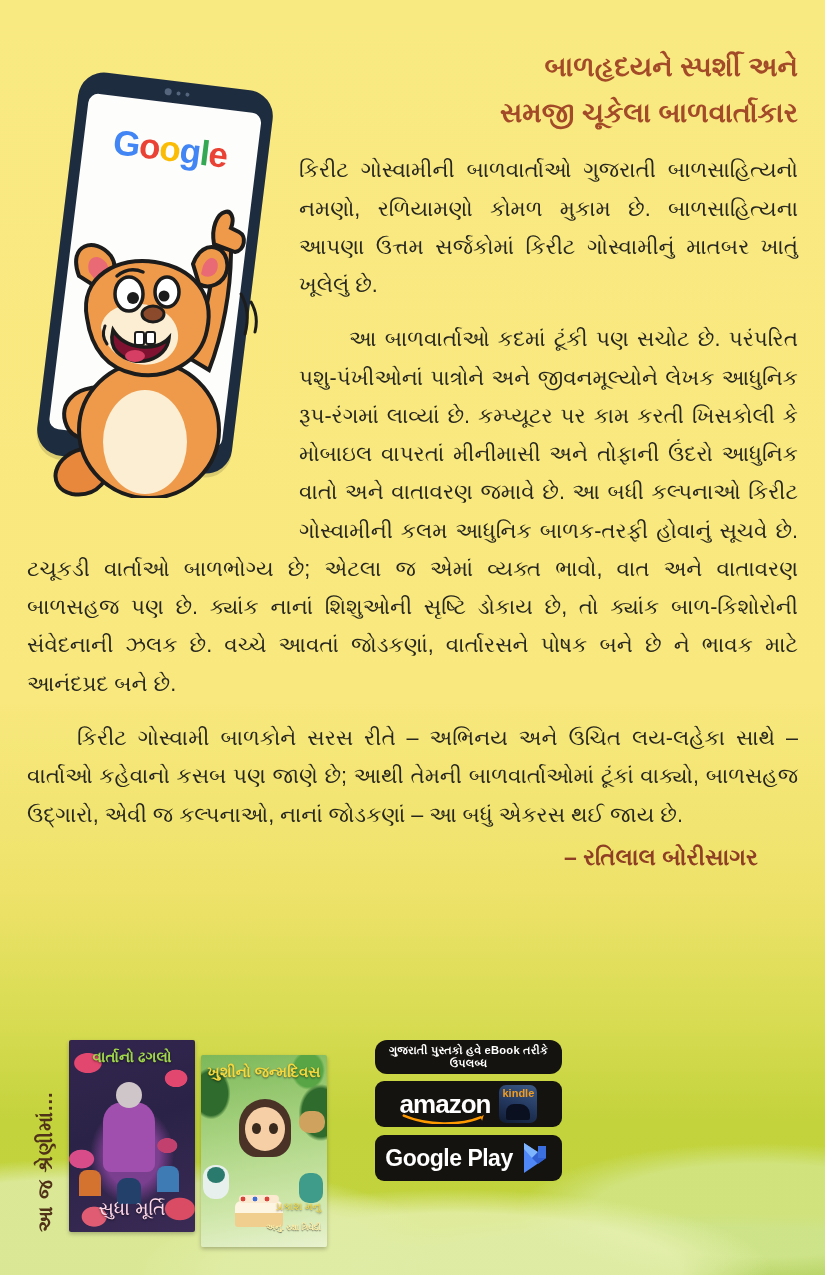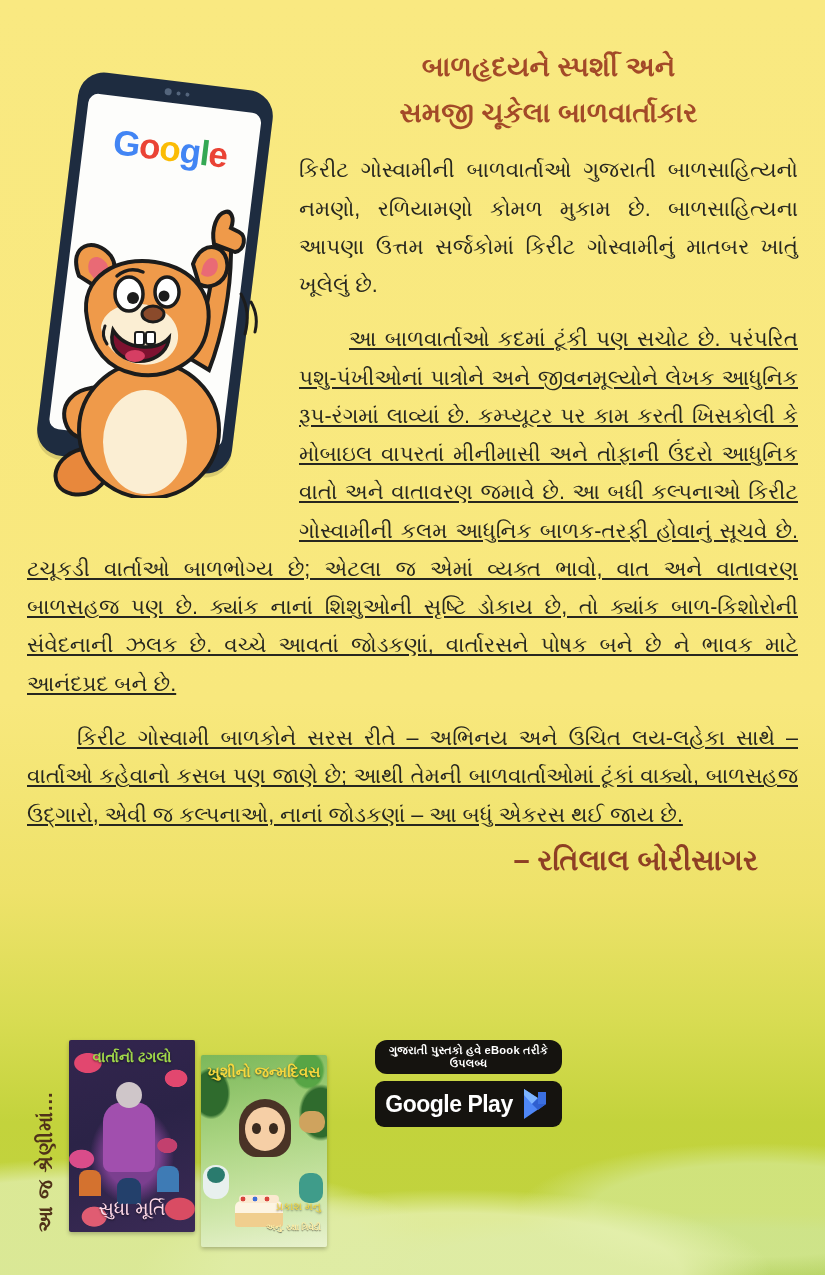--- a/index.html
+++ b/index.html
@@ -28,24 +28,24 @@
   .speaker .dot{width:4px;height:4px;}
   .homebar{position:absolute;bottom:9px;left:50%;transform:translateX(-50%);display:flex;gap:6px;align-items:center;}
   .homebar .pill{width:46px;height:7px;border-radius:4px;background:#54657c;}
   .homebar .dot{width:5px;height:5px;border-radius:50%;background:#54657c;}
   .glogo{position:absolute;top:26px;width:100%;text-align:center;font-size:35px;font-weight:bold;letter-spacing:-1px;}
   .glogo .g1,.glogo .g4{color:#4285F4}.glogo .g2,.glogo .g6{color:#EA4335}
   .glogo .g3{color:#FBBC05}.glogo .g5{color:#34A853}
   .squirrel{position:absolute;left:-6px;top:128px;}
   
   .page-title{margin:44px 0 16px;text-align:center;font-size:27.5px;line-height:1.66;font-weight:bold;color:#a34a28;}
-  .page-title span{display:block;}
+  .page-title span{display:block;text-align:right;}
   .body-par{margin:16px 0 2px;font-size:21.5px;line-height:1.78;text-align:justify;}
-  .indent{text-indent:50px;text-decoration:underline;}
-  .signature{margin:10px 40px 0 0;text-align:right;font-size:29px;font-weight:bold;color:#8e3f24;}
+  .indent{text-indent:50px;}
+  .signature{margin:10px 40px 0 0;text-align:right;font-size:23px;font-weight:bold;color:#8e3f24;}
   
   .bottom{position:absolute;left:34px;top:1040px;right:14px;display:flex;align-items:flex-start;}
   .series-vertical{writing-mode:vertical-rl;transform:rotate(180deg);height:192px;display:flex;align-items:center;
     font-size:20px;font-weight:bold;color:#503219;letter-spacing:1px;margin-right:12px;}
   .covers{display:flex;gap:6px;}
   .cover{width:126px;height:192px;border-radius:2px;position:relative;overflow:hidden;
     box-shadow:0 2px 4px rgba(0,0,0,.25);color:#fff;}
   .cover .t{position:absolute;top:8px;left:0;right:0;text-align:center;font-weight:bold;line-height:1.25;
     text-shadow:0 1px 2px rgba(0,0,0,.55);}
   .cover .a{position:absolute;left:0;right:0;text-align:center;font-weight:normal;text-shadow:0 1px 2px rgba(0,0,0,.6);}
@@ -219,20 +219,33 @@
       <div class="cake"></div>
       <div class="t">ખુશીનો જન્મદિવસ</div>
       <div class="a">પ્રકાશ મનુ</div>
       <div class="tr">અનુ. રક્ષા ત્રિવેદી</div>
     </div>
   </div>
 
   <div class="store">
     <div class="ebook-pill">ગુજરાતી પુસ્તકો હવે eBook તરીકે ઉપલબ્ધ</div>
 
+    <div class="badge">
+      <span class="amazon-word">
+        <span>amazon</span>
+        <svg viewBox="0 0 100 12">
+          <path d="M2 2 C 30 14, 70 14, 94 4" fill="none" stroke="#ff9900" stroke-width="3" stroke-linecap="round"></path>
+          <path d="M94 4 l 4 -3 l -2 7 z" fill="#ff9900"></path>
+        </svg>
+      </span>
+      <span class="kindle-icon">
+        <span class="kw">kindle</span>
+        <span class="sil"></span>
+      </span>
+    </div>
 
     <div class="badge">
       <span class="gp-word">Google Play</span>
       <svg class="gp-icon" viewBox="0 0 30 32">
         <polygon points="2,1 2,31 24,16" fill="#4f87f6"></polygon>
         <polygon points="2,1 16,10 10,16 2,7" fill="#7db4ff"></polygon>
         <polygon points="16,10 24,16 16,22 10,16" fill="#2f5fd0"></polygon>
         <rect x="16" y="4" width="8" height="12" fill="#3b6fe0"></rect>
       </svg>
     </div>

